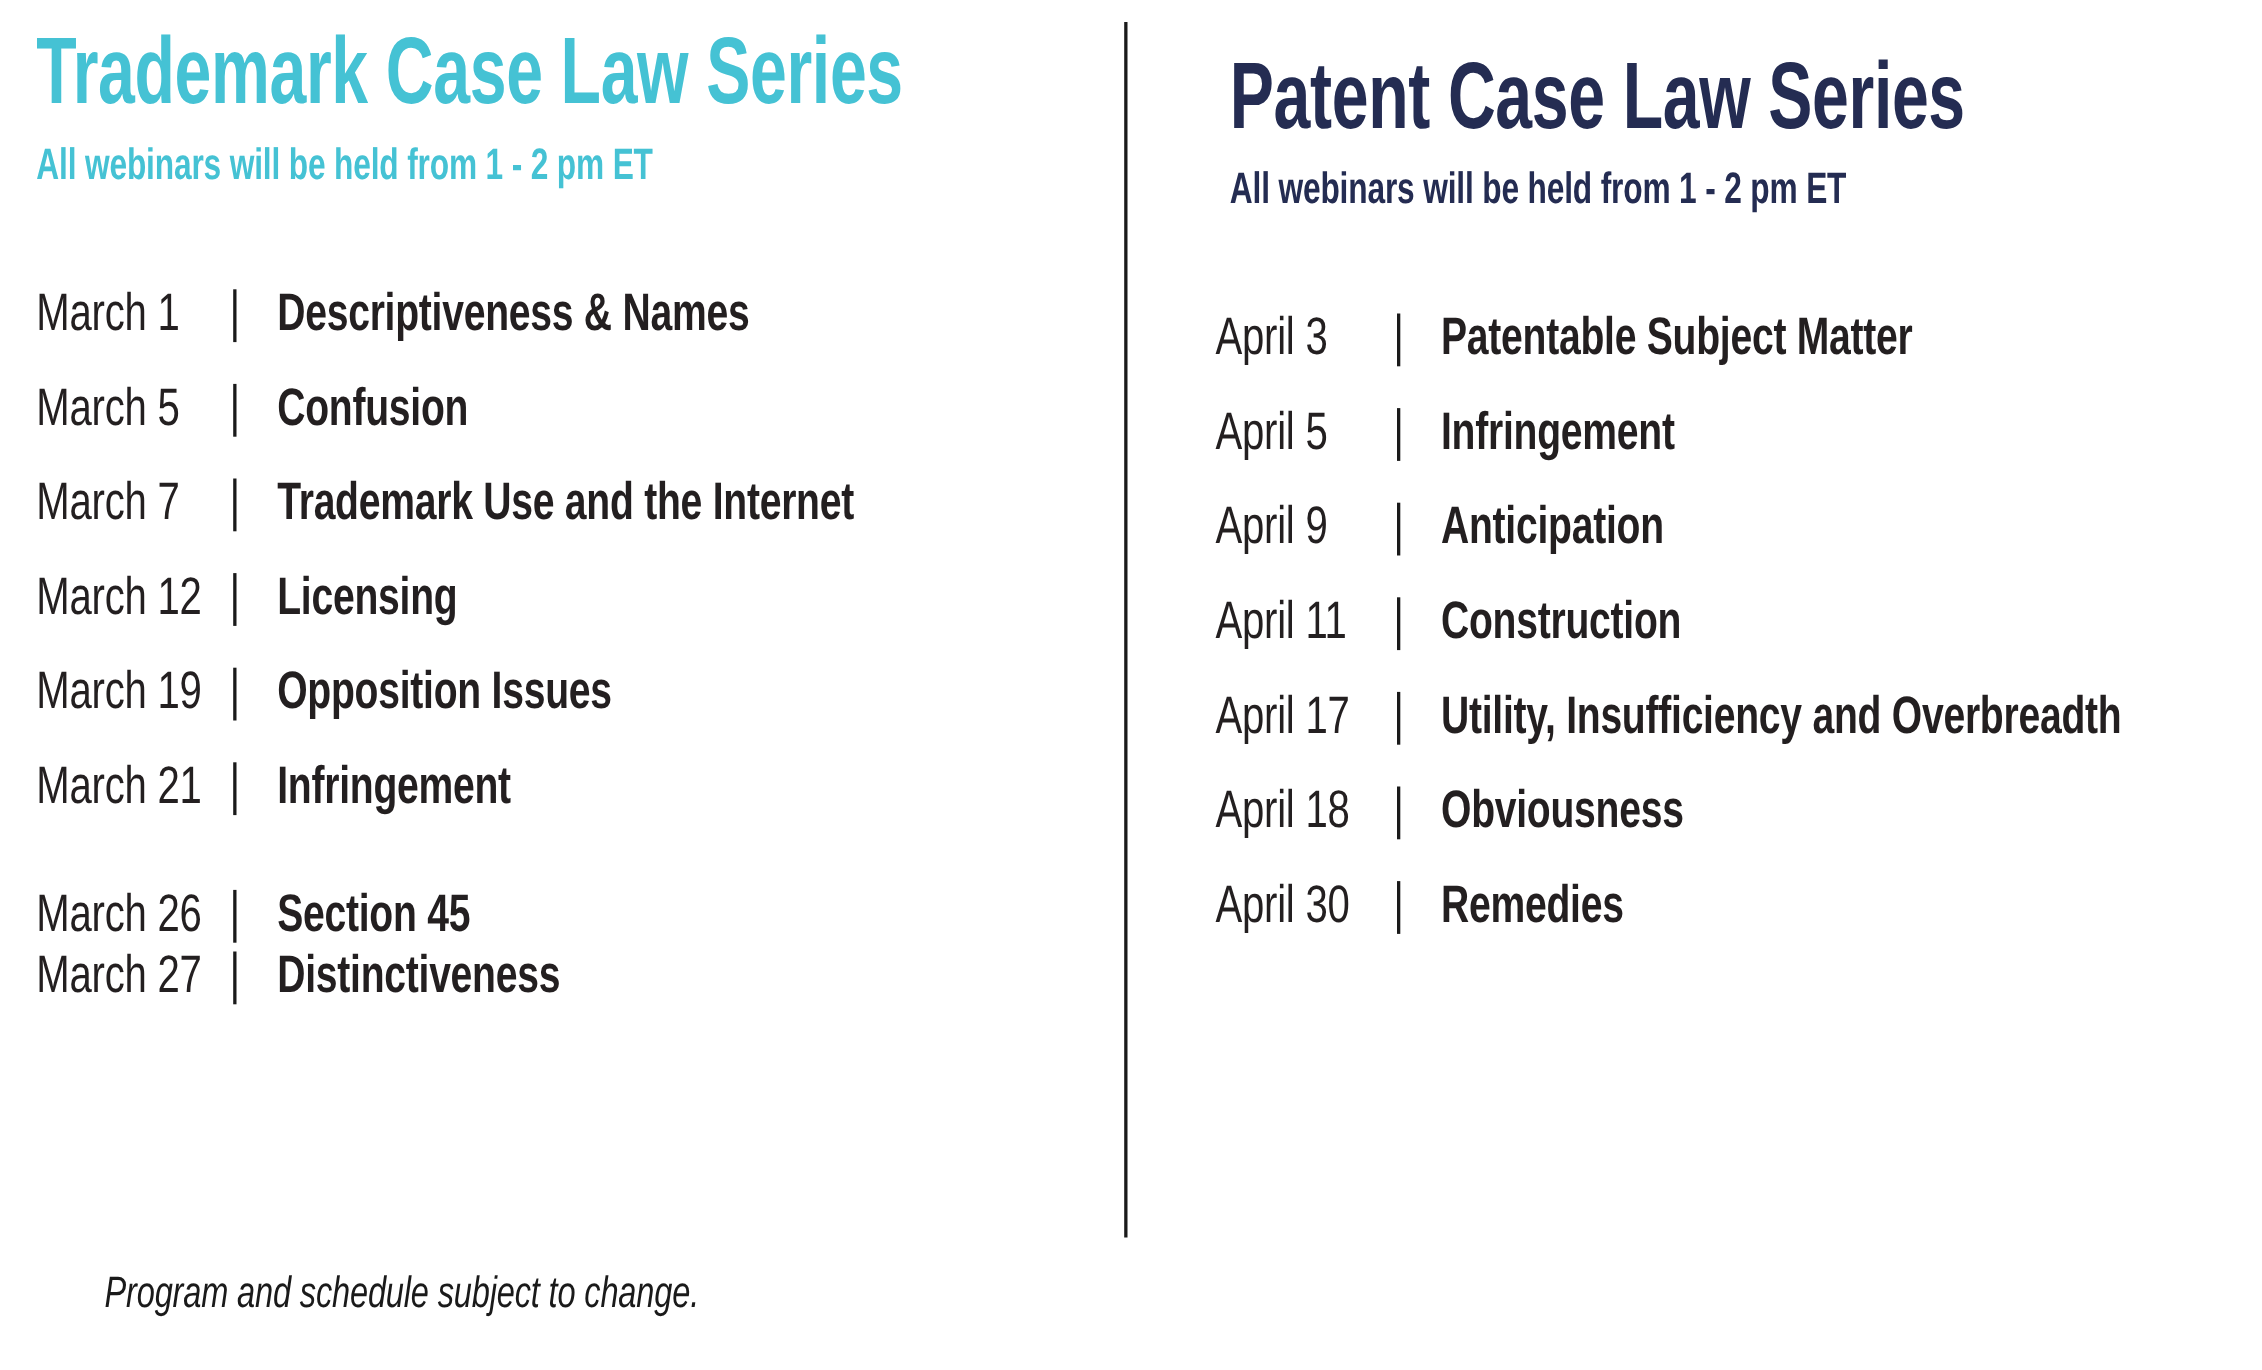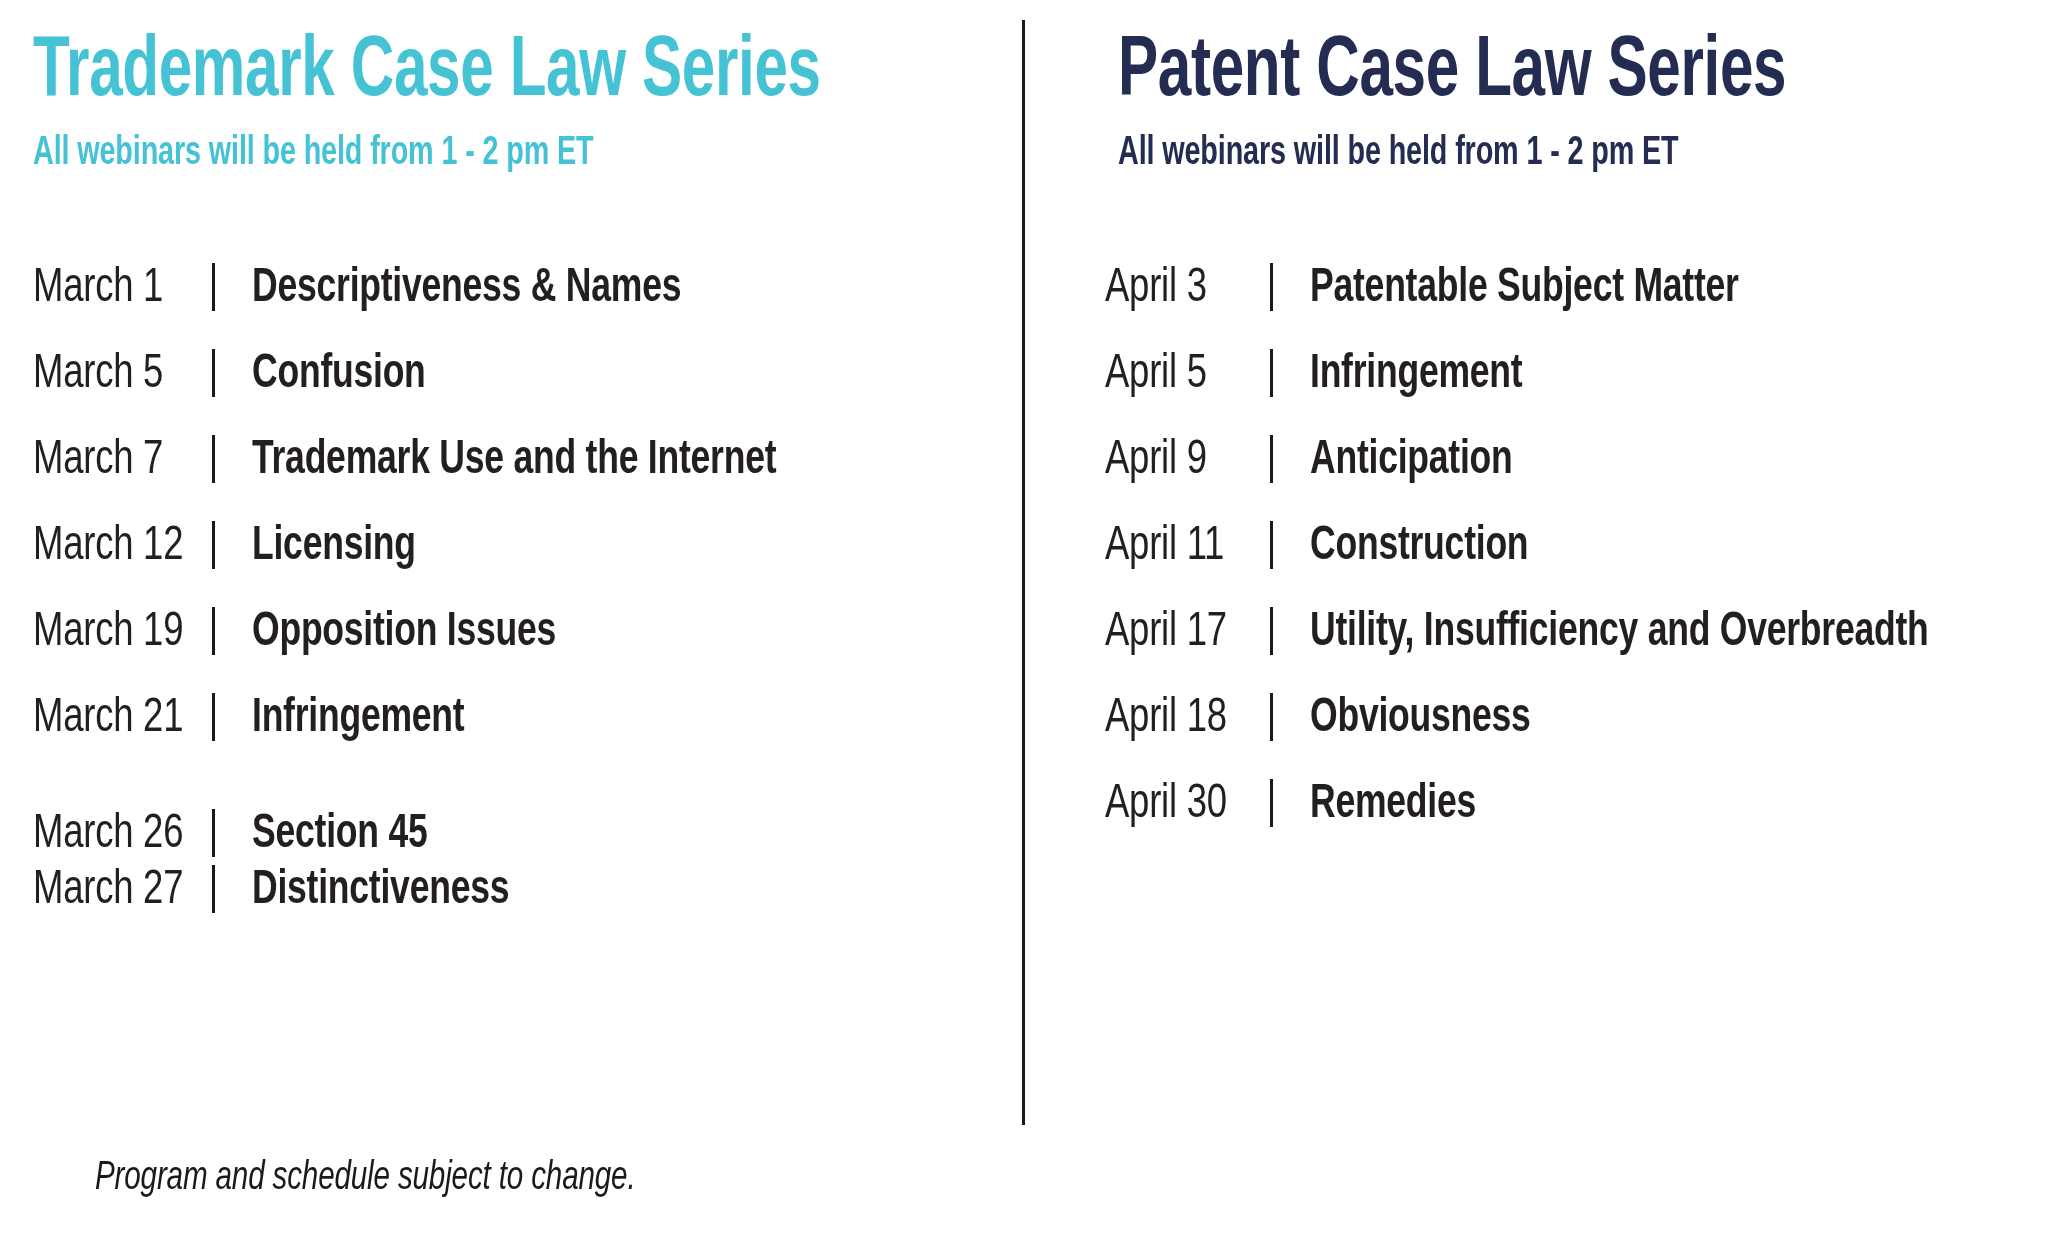--- a/index.html
+++ b/index.html
@@ -31,21 +31,21 @@
     background: #1a1a1a;
   }
 
   
   .column {
     position: absolute;
     top: 0;
     height: 1140px;
   }
   .column.left  { left: 0px;    width: 1022px; }
-  .column.right { left: 1022px; width: 1034px; }
+  .column.right { left: 1022px; width: 1034px; margin-top: 22px; }
 
   
   .series-title {
     position: absolute;
     white-space: nowrap;
     font-size: 86px;
     font-weight: 700;
     letter-spacing: -0.5px;
     line-height: 1;
     transform: scaleX(0.70);

